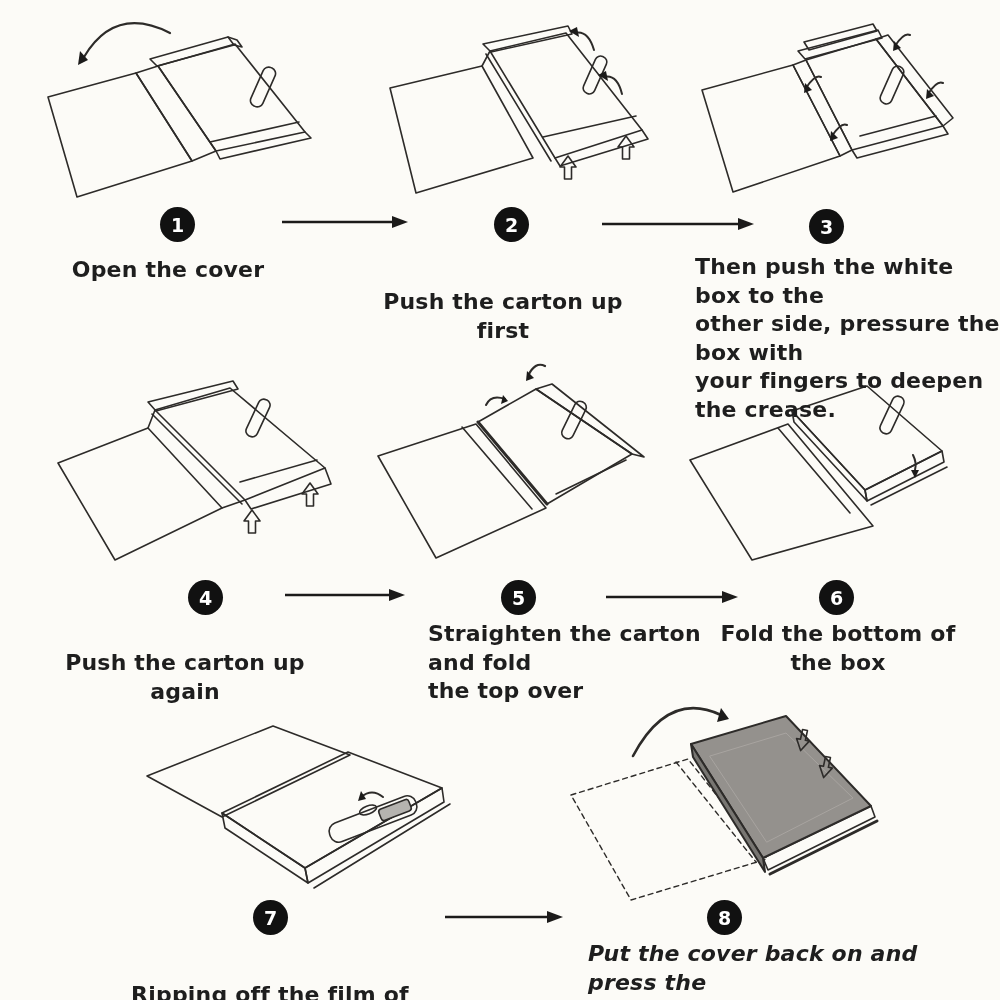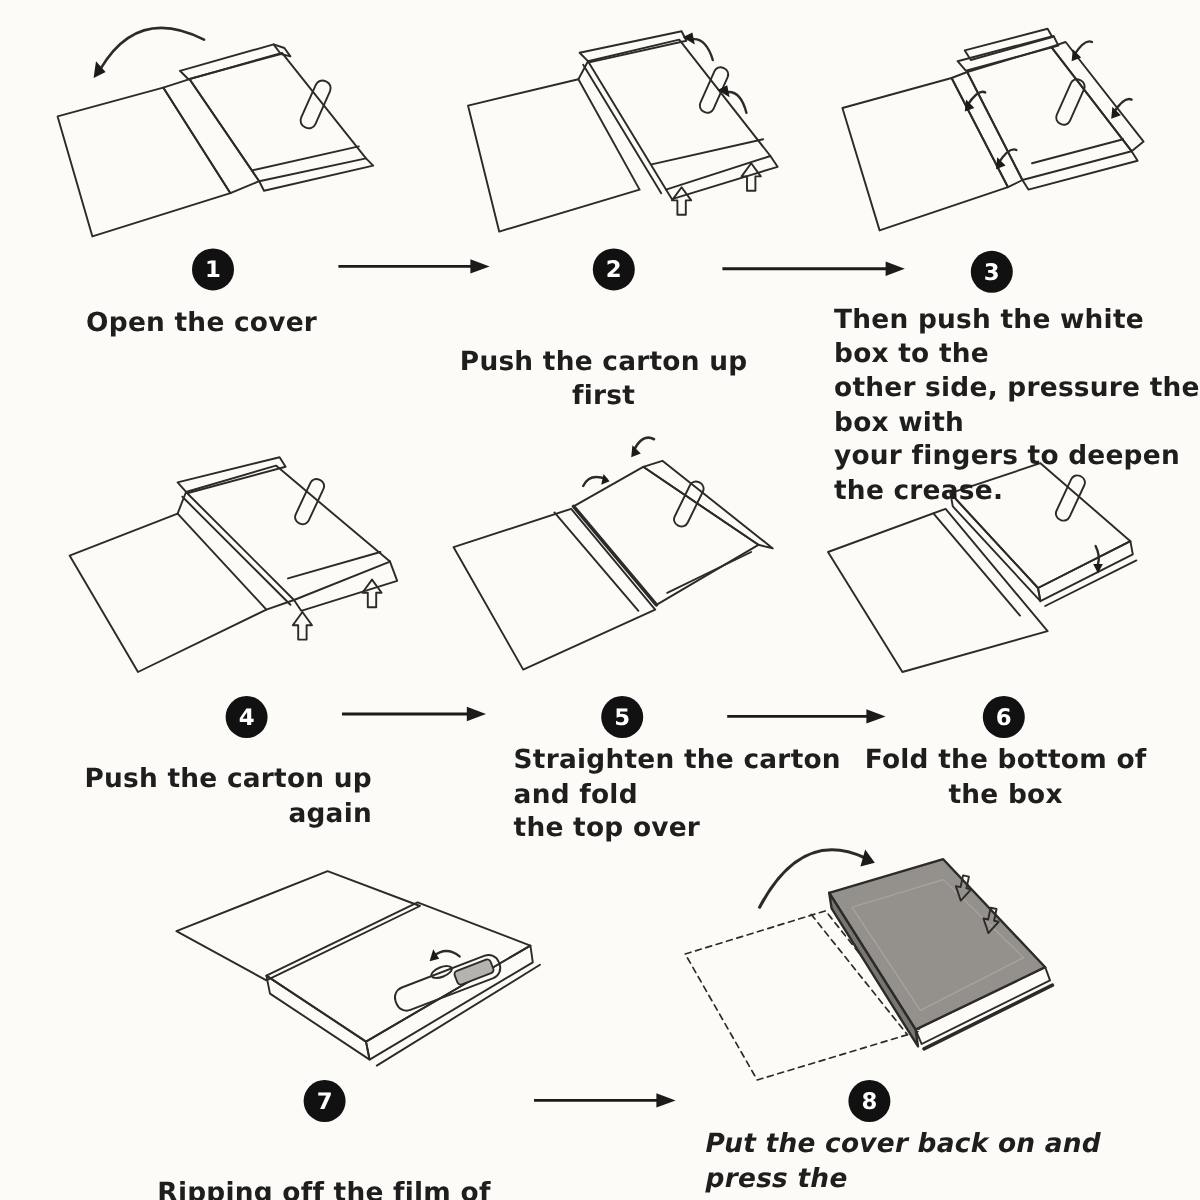--- a/index.html
+++ b/index.html
@@ -286,21 +286,21 @@
       <line x1="2" y1="9" x2="106" y2="9"></line>
         <polygon points="104,3 120,9 104,15"></polygon>
     </svg>
   </div>
 
   <div class="caption center" style="left:43px;top:256px;width:250px;">Open the cover</div>
   <div class="caption center" style="left:378px;top:256px;width:250px;margin-top:32px;">Push the carton up first</div>
   <div class="caption" style="left:695px;top:253px;width:310px;">Then push the white box to the
 other side, pressure the box with
 your fingers to deepen the crease.</div>
-  <div class="caption center" style="left:60px;top:636px;width:250px;text-align:right;">Push the carton up again</div>
+  <div class="caption center" style="left:60px;top:649px;width:250px;">Push the carton up again</div>
   <div class="caption" style="left:392px;top:620px;width:290px;margin-left:36px;">Straighten the carton and fold
 the top over</div>
   <div class="caption center" style="left:713px;top:620px;width:250px;">Fold the bottom of the box</div>
   <div class="caption center" style="left:125px;top:946px;width:290px;margin-top:35px;">Ripping off the film of Adhesive</div>
   <div class="caption" style="left:588px;top:940px;width:370px;font-style:italic;">Put the cover back on and press the
 position of adhesive for a few seconds</div>
 
 </div>
 
 </body></html>

